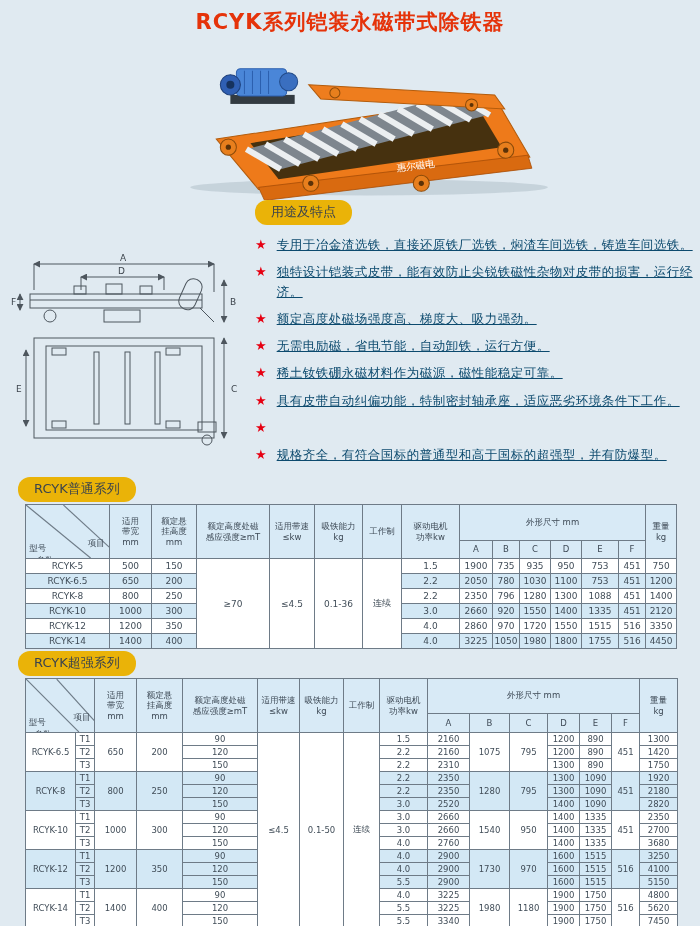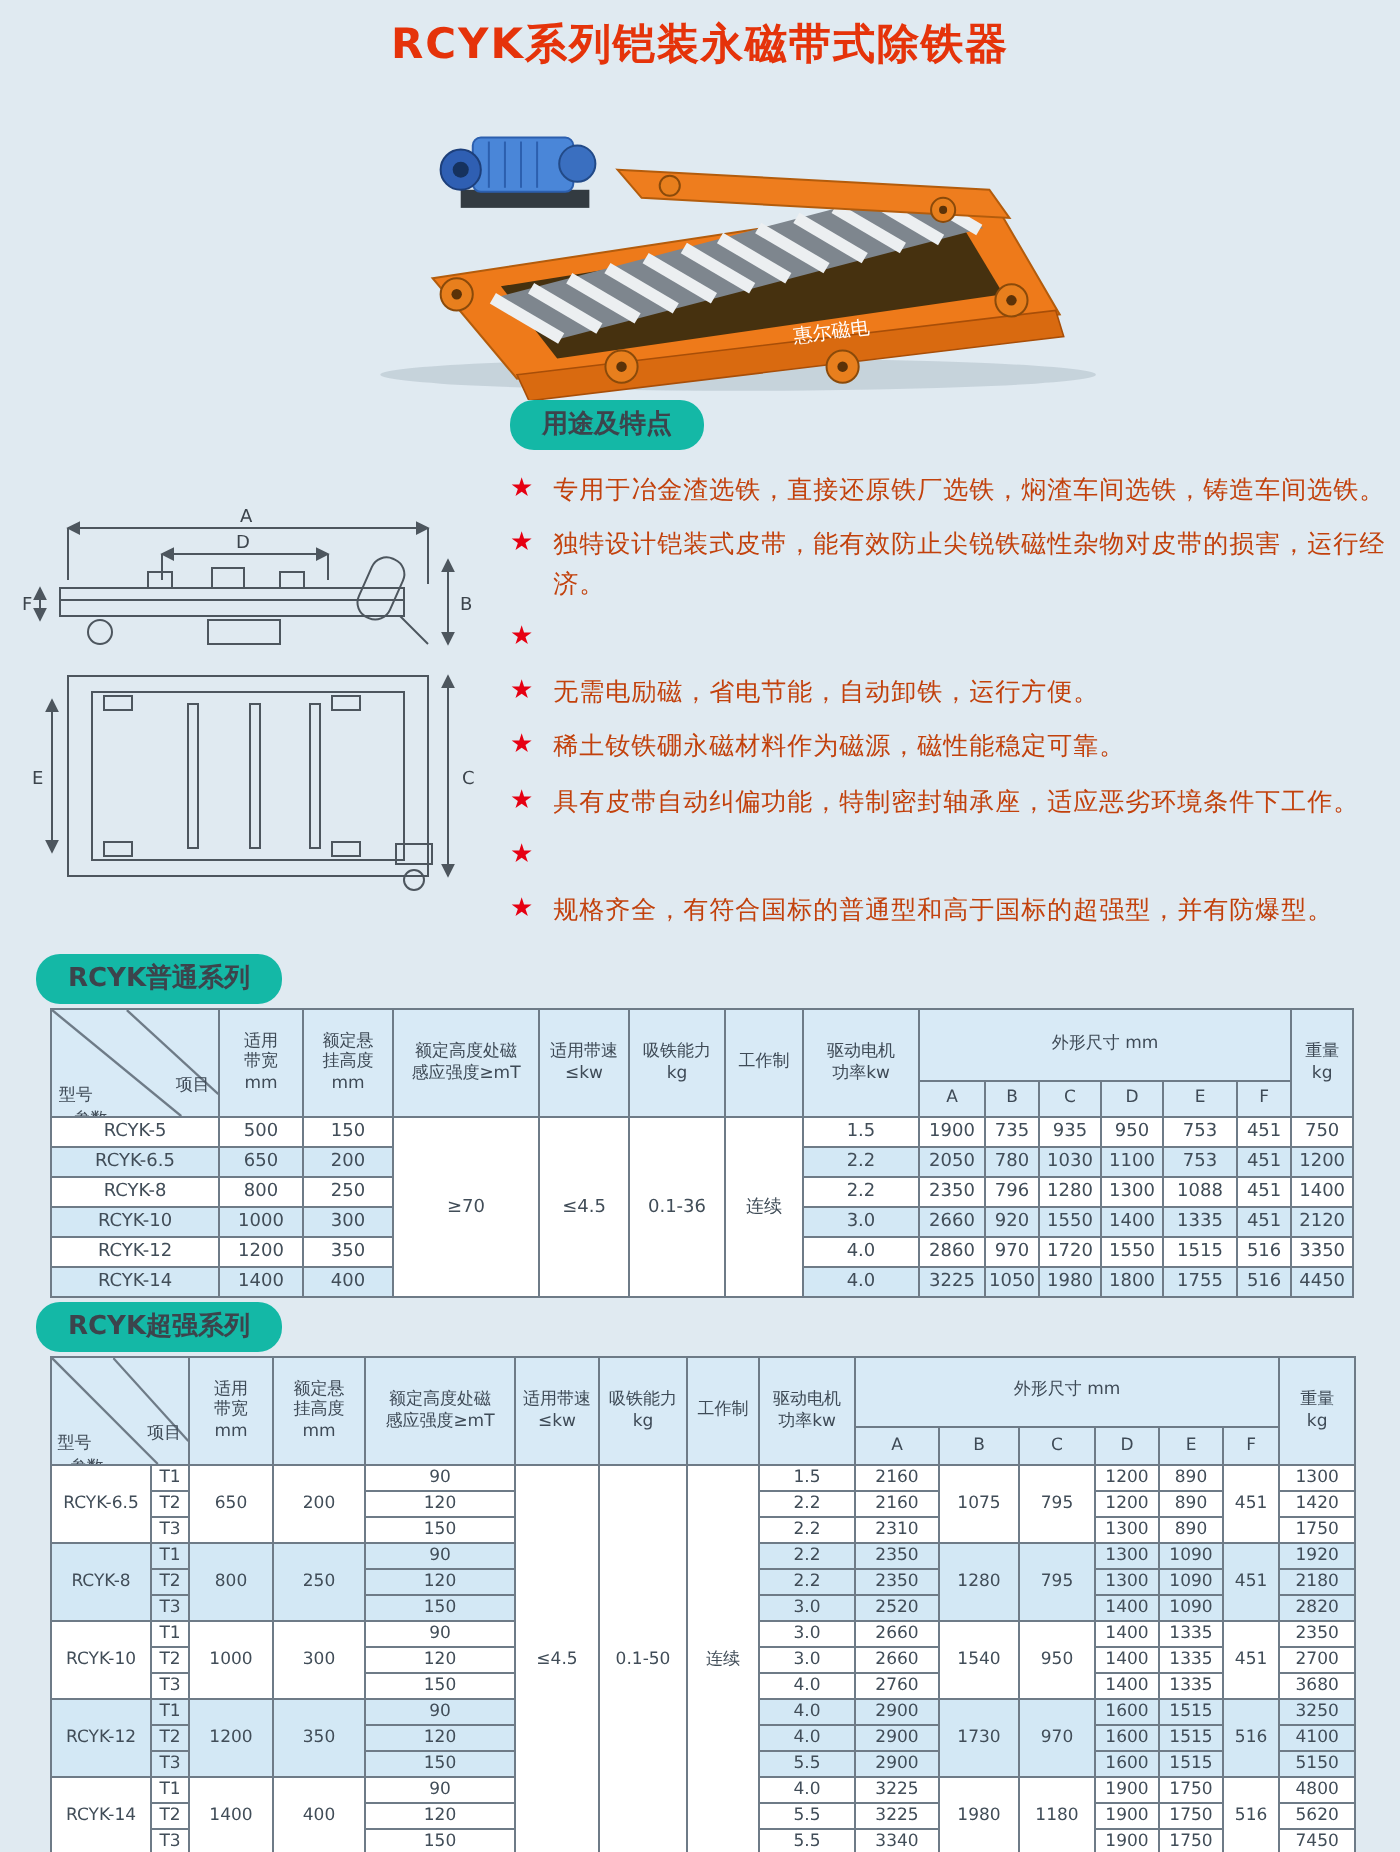--- a/index.html
+++ b/index.html
@@ -9,27 +9,27 @@
   font-family:"DejaVu Sans","Liberation Sans",sans-serif; color:#414d58;
 }
 .title {
   position:absolute; top:8px; left:0; width:100%; text-align:center;
   font-size:21px; font-weight:bold; color:#e5330a; letter-spacing:1px;
 }
 .photo { position:absolute; left:158px; top:34px; width:402px; height:166px; }
 .drawing { position:absolute; left:6px; top:250px; width:240px; height:202px; }
 .features { position:absolute; left:255px; top:200px; width:442px; }
 .pill {
-  display:inline-block; background:#14b8a6; border-radius:12px;
-  padding:3px 16px 4px; font-size:13px; font-weight:bold; color:#3c444c;
+  display:inline-block; background:#eab308; border-radius:12px;
+  padding:3px 16px 4px; font-size:13px; font-weight:normal; color:#3c444c;
 }
 .feat-list { margin-top:10px; }
 .feat { display:flex; gap:10px; margin-bottom:7px; }
 .star { color:#e60012; font-size:13px; line-height:1.55; flex:0 0 auto; }
-.ftext { font-size:12.5px; line-height:1.6; color:#c2410c; letter-spacing:0.5px; }
+.ftext { font-size:12.5px; line-height:1.6; color:#0c4a6e; letter-spacing:0.5px;text-decoration:underline; }
 .sec1 { position:absolute; left:18px; top:477px; }
 .sec2 { position:absolute; left:18px; top:651px; }
 table { border-collapse:collapse; table-layout:fixed; background:#fff; }
 .t1 { position:absolute; left:25px; top:504px; width:651px; }
 .t2 { position:absolute; left:25px; top:678px; width:652px; }
 th, td { border:1px solid #6e7b87; text-align:center; vertical-align:middle; overflow:hidden; }
 th { background:#d8eaf6; font-weight:normal; white-space:pre-line; font-size:8.5px; line-height:1.25; padding:1px 0; color:#3e4a56; }
 .t1 thead tr:first-child th { height:26px; }
 .t1 thead tr:last-child th { height:13px; }
 .t2 thead tr:first-child th { height:24px; }
@@ -154,20 +154,21 @@
       <div class="feat">
         <span class="star">★</span>
         <span class="ftext">专用于冶金渣选铁，直接还原铁厂选铁，焖渣车间选铁，铸造车间选铁。</span>
       </div>
       <div class="feat">
         <span class="star">★</span>
         <span class="ftext">独特设计铠装式皮带，能有效防止尖锐铁磁性杂物对皮带的损害，运行经济。</span>
       </div>
       <div class="feat">
         <span class="star">★</span>
+        <span class="ftext">额定高度处磁场强度高、梯度大、吸力强劲。</span>
       </div>
       <div class="feat">
         <span class="star">★</span>
         <span class="ftext">无需电励磁，省电节能，自动卸铁，运行方便。</span>
       </div>
       <div class="feat">
         <span class="star">★</span>
         <span class="ftext">稀土钕铁硼永磁材料作为磁源，磁性能稳定可靠。</span>
       </div>
       <div class="feat">

